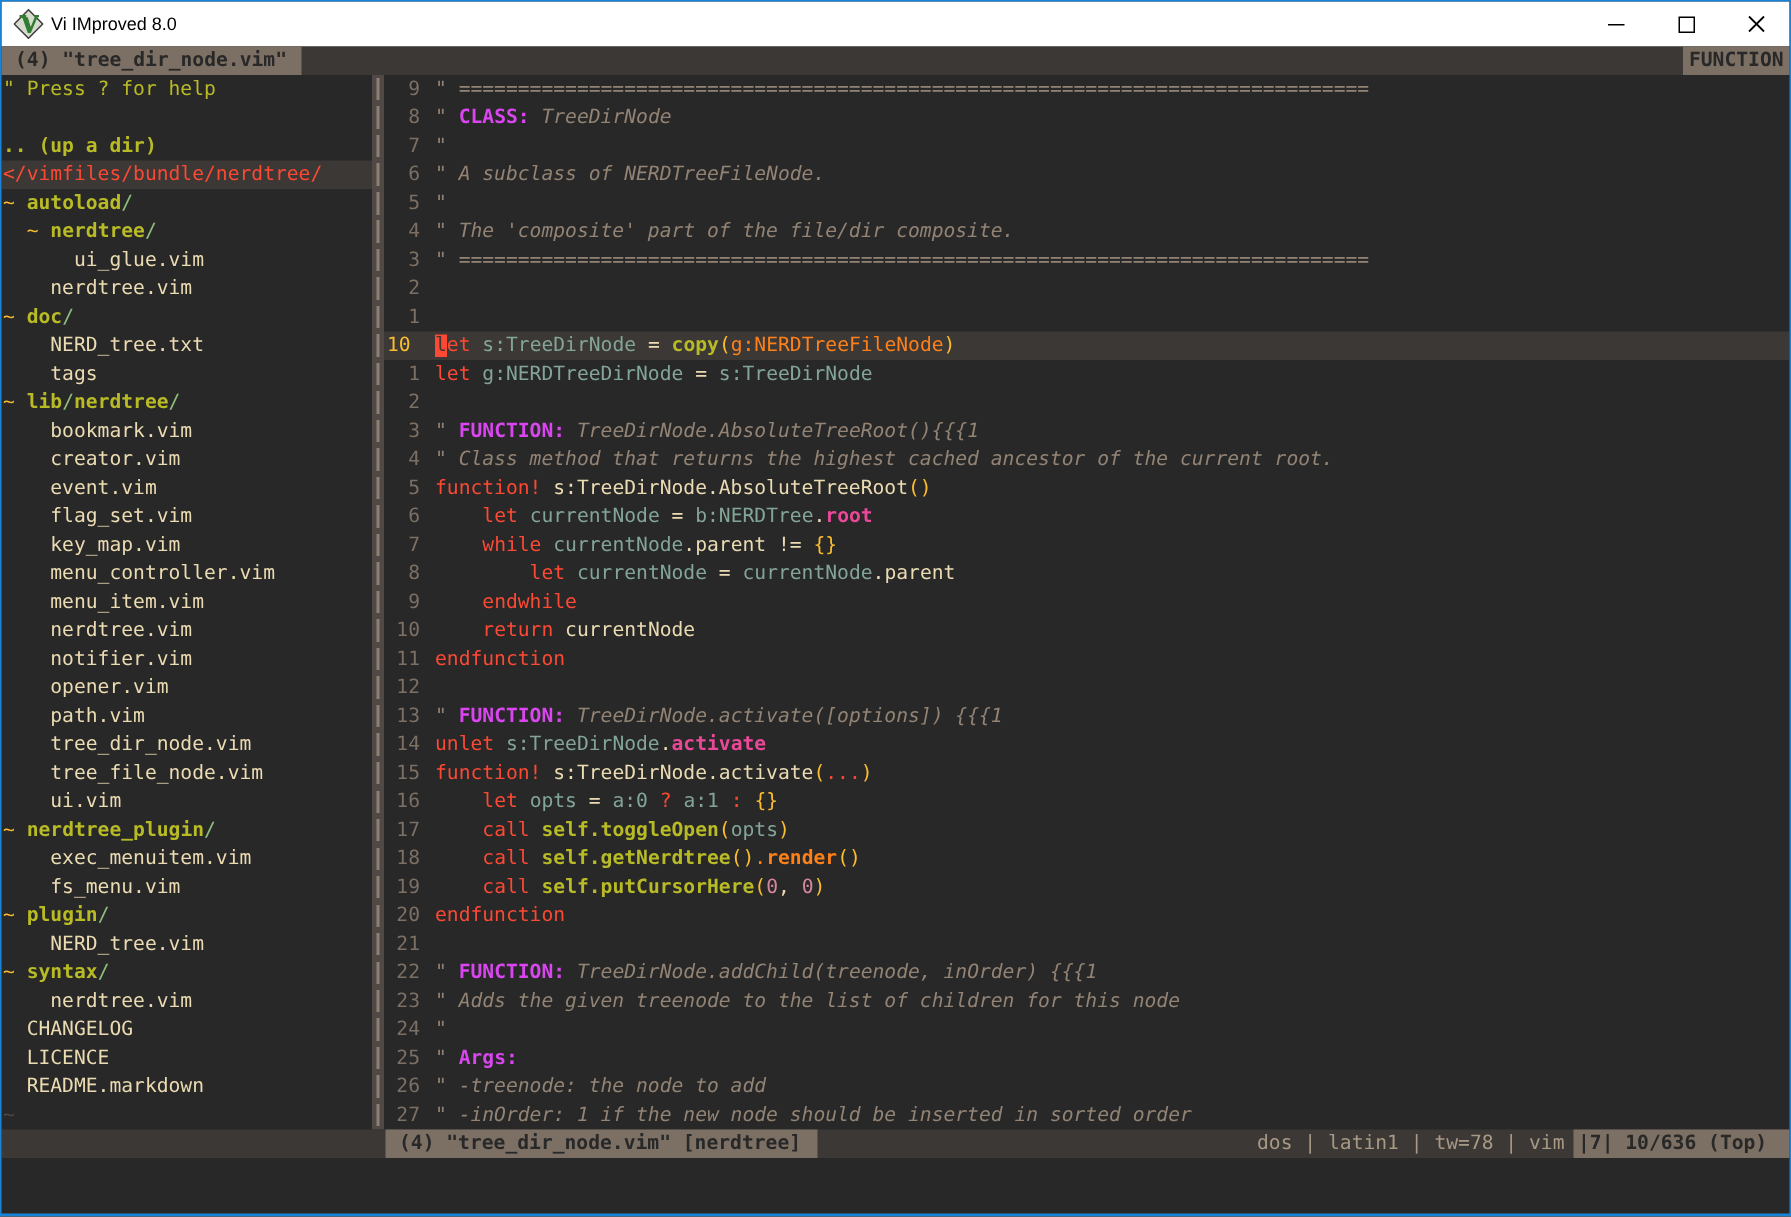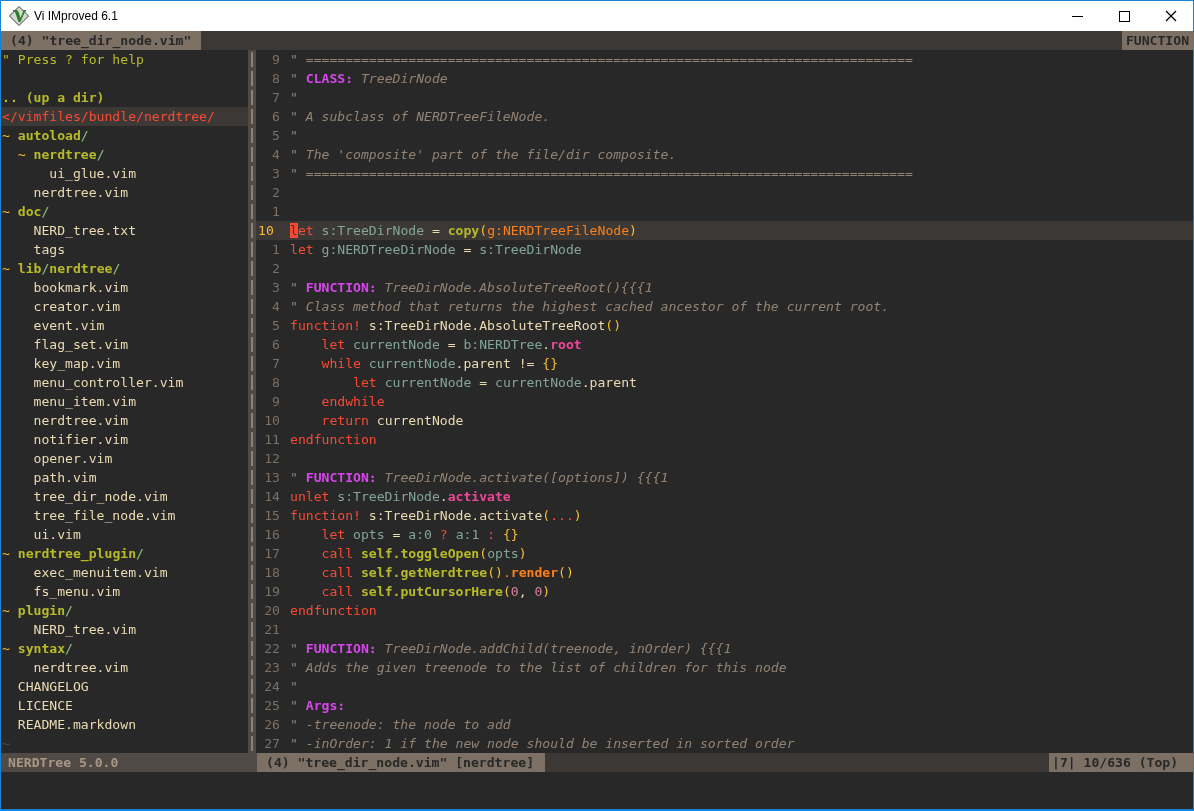--- a/index.html
+++ b/index.html
@@ -33,21 +33,21 @@
 
 <div id="window">
 
   <div class="abs" style="left:1px;top:1px;width:1192px;height:30px;background:#ffffff;"></div>
   <div class="abs" style="left:9px;top:6px;width:20px;height:20px;">
     <svg width="20" height="20" viewBox="0 0 20 20">
       <polygon points="10,0.5 19.5,10 10,19.5 0.5,10" fill="#d7dbce" stroke="#3f3f3f" stroke-width="1"></polygon>
       <polygon points="4,4 8.5,4 8.5,5.5 9.5,5.5 11.5,12 14.5,4.5 13.5,4.5 13.5,4 17,4 17,5.5 16,5.5 11.5,16 9.5,16 6,6 4,5.5" fill="#2f7d31"></polygon>
     </svg>
   </div>
-  <div class="abs" style="left:34px;top:1px;height:30px;line-height:30px;font-family:'Liberation Sans',sans-serif;font-size:12px;color:#000000;">Vi IMproved 6.1</div>
+  <div class="abs" style="left:34px;top:1px;height:30px;line-height:30px;font-family:'Liberation Sans',sans-serif;font-size:12px;color:#000000;">Vi IMproved 8.0</div>
   <div class="abs" style="left:1054px;top:1px;width:47px;height:30px;">
     <div class="abs" style="left:18px;top:15px;width:11px;height:1px;background:#000;"></div>
   </div>
   <div class="abs" style="left:1101px;top:1px;width:47px;height:30px;">
     <div class="abs" style="left:18px;top:10px;width:9px;height:9px;border:1px solid #000;"></div>
   </div>
   <div class="abs" style="left:1148px;top:1px;width:47px;height:30px;">
     <svg class="abs" style="left:17px;top:9px;" width="12" height="12" viewBox="0 0 12 12">
       <line x1="1" y1="1" x2="11" y2="11" stroke="#000" stroke-width="1.2"></line>
       <line x1="11" y1="1" x2="1" y2="11" stroke="#000" stroke-width="1.2"></line>
@@ -60,22 +60,22 @@
 
   <div id="tree" class="abs mono" style="left:1px;top:50px;width:247px;height:703px;background:#282828;overflow:hidden;"><div class="row mono" style="top: 0px;"><span class="grn">" Press ? for help</span></div><div class="row mono" style="top: 19px;"></div><div class="row mono" style="top: 38px;"><span class="grnb">.. (up a dir)</span></div><div class="abs" style="left: 0px; top: 57px; width: 247px; height: 19px; background: rgb(60, 56, 54);"></div><div class="row mono" style="top: 57px;"><span class="red2">&lt;/vimfiles/bundle/nerdtree/</span></div><div class="row mono" style="top: 76px;"><span class="yl">~ </span><span class="grnb">autoload</span><span class="aq">/</span></div><div class="row mono" style="top: 95px;"><span class="fg">  </span><span class="yl">~ </span><span class="grnb">nerdtree</span><span class="aq">/</span></div><div class="row mono" style="top: 114px;"><span class="fg">      ui_glue.vim</span></div><div class="row mono" style="top: 133px;"><span class="fg">    nerdtree.vim</span></div><div class="row mono" style="top: 152px;"><span class="yl">~ </span><span class="grnb">doc</span><span class="aq">/</span></div><div class="row mono" style="top: 171px;"><span class="fg">    NERD_tree.txt</span></div><div class="row mono" style="top: 190px;"><span class="fg">    tags</span></div><div class="row mono" style="top: 209px;"><span class="yl">~ </span><span class="grnb">lib</span><span class="aq">/</span><span class="grnb">nerdtree</span><span class="aq">/</span></div><div class="row mono" style="top: 228px;"><span class="fg">    bookmark.vim</span></div><div class="row mono" style="top: 247px;"><span class="fg">    creator.vim</span></div><div class="row mono" style="top: 266px;"><span class="fg">    event.vim</span></div><div class="row mono" style="top: 285px;"><span class="fg">    flag_set.vim</span></div><div class="row mono" style="top: 304px;"><span class="fg">    key_map.vim</span></div><div class="row mono" style="top: 323px;"><span class="fg">    menu_controller.vim</span></div><div class="row mono" style="top: 342px;"><span class="fg">    menu_item.vim</span></div><div class="row mono" style="top: 361px;"><span class="fg">    nerdtree.vim</span></div><div class="row mono" style="top: 380px;"><span class="fg">    notifier.vim</span></div><div class="row mono" style="top: 399px;"><span class="fg">    opener.vim</span></div><div class="row mono" style="top: 418px;"><span class="fg">    path.vim</span></div><div class="row mono" style="top: 437px;"><span class="fg">    tree_dir_node.vim</span></div><div class="row mono" style="top: 456px;"><span class="fg">    tree_file_node.vim</span></div><div class="row mono" style="top: 475px;"><span class="fg">    ui.vim</span></div><div class="row mono" style="top: 494px;"><span class="yl">~ </span><span class="grnb">nerdtree_plugin</span><span class="aq">/</span></div><div class="row mono" style="top: 513px;"><span class="fg">    exec_menuitem.vim</span></div><div class="row mono" style="top: 532px;"><span class="fg">    fs_menu.vim</span></div><div class="row mono" style="top: 551px;"><span class="yl">~ </span><span class="grnb">plugin</span><span class="aq">/</span></div><div class="row mono" style="top: 570px;"><span class="fg">    NERD_tree.vim</span></div><div class="row mono" style="top: 589px;"><span class="yl">~ </span><span class="grnb">syntax</span><span class="aq">/</span></div><div class="row mono" style="top: 608px;"><span class="fg">    nerdtree.vim</span></div><div class="row mono" style="top: 627px;"><span class="fg">  CHANGELOG</span></div><div class="row mono" style="top: 646px;"><span class="fg">  LICENCE</span></div><div class="row mono" style="top: 665px;"><span class="fg">  README.markdown</span></div><div class="row mono" style="top: 684px;"><span class="eob">~</span></div></div>
 
   <div class="abs" style="left:248px;top:50px;width:8px;height:703px;background:#504945;">
     <div class="abs" style="left:3px;top:0;width:2px;height:703px;background:repeating-linear-gradient(to bottom, rgba(0,0,0,0) 0 2px, #8d8174 2px 17px, rgba(0,0,0,0) 17px 19px);"></div>
   </div>
 
   <div id="editor" class="abs mono" style="left:256px;top:50px;width:937px;height:703px;background:#282828;overflow:hidden;"><div class="abs" style="left: 0px; top: 171px; width: 937px; height: 19px; background: rgb(60, 56, 54);"></div><div class="abs mono" style="left: 0px; top: 0px; width: 24px; height: 19px; color: rgb(124, 111, 100); text-align: right;">9</div><div class="abs mono" style="left: 34px; top: 0px; height: 19px;"><span class="cm">" =============================================================================</span></div><div class="abs mono" style="left: 0px; top: 19px; width: 24px; height: 19px; color: rgb(124, 111, 100); text-align: right;">8</div><div class="abs mono" style="left: 34px; top: 19px; height: 19px;"><span class="cm">" </span><span class="cmb">CLASS:</span><span class="cm"> TreeDirNode</span></div><div class="abs mono" style="left: 0px; top: 38px; width: 24px; height: 19px; color: rgb(124, 111, 100); text-align: right;">7</div><div class="abs mono" style="left: 34px; top: 38px; height: 19px;"><span class="cm">"</span></div><div class="abs mono" style="left: 0px; top: 57px; width: 24px; height: 19px; color: rgb(124, 111, 100); text-align: right;">6</div><div class="abs mono" style="left: 34px; top: 57px; height: 19px;"><span class="cm">" A subclass of NERDTreeFileNode.</span></div><div class="abs mono" style="left: 0px; top: 76px; width: 24px; height: 19px; color: rgb(124, 111, 100); text-align: right;">5</div><div class="abs mono" style="left: 34px; top: 76px; height: 19px;"><span class="cm">"</span></div><div class="abs mono" style="left: 0px; top: 95px; width: 24px; height: 19px; color: rgb(124, 111, 100); text-align: right;">4</div><div class="abs mono" style="left: 34px; top: 95px; height: 19px;"><span class="cm">" The 'composite' part of the file/dir composite.</span></div><div class="abs mono" style="left: 0px; top: 114px; width: 24px; height: 19px; color: rgb(124, 111, 100); text-align: right;">3</div><div class="abs mono" style="left: 34px; top: 114px; height: 19px;"><span class="cm">" =============================================================================</span></div><div class="abs mono" style="left: 0px; top: 133px; width: 24px; height: 19px; color: rgb(124, 111, 100); text-align: right;">2</div><div class="abs mono" style="left: 34px; top: 133px; height: 19px;"></div><div class="abs mono" style="left: 0px; top: 152px; width: 24px; height: 19px; color: rgb(124, 111, 100); text-align: right;">1</div><div class="abs mono" style="left: 34px; top: 152px; height: 19px;"></div><div class="abs mono" style="left: 2px; top: 171px; width: 30px; height: 19px; color: rgb(250, 189, 47);">10</div><div class="abs mono" style="left: 34px; top: 171px; height: 19px;"><span class="cur">l</span><span class="rd">et</span><span class="fg"> </span><span class="bl">s:TreeDirNode</span><span class="fg"> = </span><span class="gn">copy</span><span class="yl">(</span><span class="orn">g:NERDTreeFileNode</span><span class="yl">)</span></div><div class="abs mono" style="left: 0px; top: 190px; width: 24px; height: 19px; color: rgb(124, 111, 100); text-align: right;">1</div><div class="abs mono" style="left: 34px; top: 190px; height: 19px;"><span class="rd">let</span><span class="fg"> </span><span class="bl">g:NERDTreeDirNode</span><span class="fg"> = </span><span class="bl">s:TreeDirNode</span></div><div class="abs mono" style="left: 0px; top: 209px; width: 24px; height: 19px; color: rgb(124, 111, 100); text-align: right;">2</div><div class="abs mono" style="left: 34px; top: 209px; height: 19px;"></div><div class="abs mono" style="left: 0px; top: 228px; width: 24px; height: 19px; color: rgb(124, 111, 100); text-align: right;">3</div><div class="abs mono" style="left: 34px; top: 228px; height: 19px;"><span class="cm">" </span><span class="cmb">FUNCTION:</span><span class="cm"> TreeDirNode.AbsoluteTreeRoot(){{{1</span></div><div class="abs mono" style="left: 0px; top: 247px; width: 24px; height: 19px; color: rgb(124, 111, 100); text-align: right;">4</div><div class="abs mono" style="left: 34px; top: 247px; height: 19px;"><span class="cm">" Class method that returns the highest cached ancestor of the current root.</span></div><div class="abs mono" style="left: 0px; top: 266px; width: 24px; height: 19px; color: rgb(124, 111, 100); text-align: right;">5</div><div class="abs mono" style="left: 34px; top: 266px; height: 19px;"><span class="rd">function!</span><span class="fg"> s:TreeDirNode.AbsoluteTreeRoot</span><span class="yl">()</span></div><div class="abs mono" style="left: 0px; top: 285px; width: 24px; height: 19px; color: rgb(124, 111, 100); text-align: right;">6</div><div class="abs mono" style="left: 34px; top: 285px; height: 19px;"><span class="fg">    </span><span class="rd">let</span><span class="fg"> </span><span class="bl">currentNode</span><span class="fg"> = </span><span class="bl">b:NERDTree</span><span class="fg">.</span><span class="fgb">root</span></div><div class="abs mono" style="left: 0px; top: 304px; width: 24px; height: 19px; color: rgb(124, 111, 100); text-align: right;">7</div><div class="abs mono" style="left: 34px; top: 304px; height: 19px;"><span class="fg">    </span><span class="rd">while</span><span class="fg"> </span><span class="bl">currentNode</span><span class="fg">.parent != </span><span class="yl">{}</span></div><div class="abs mono" style="left: 0px; top: 323px; width: 24px; height: 19px; color: rgb(124, 111, 100); text-align: right;">8</div><div class="abs mono" style="left: 34px; top: 323px; height: 19px;"><span class="fg">        </span><span class="rd">let</span><span class="fg"> </span><span class="bl">currentNode</span><span class="fg"> = </span><span class="bl">currentNode</span><span class="fg">.parent</span></div><div class="abs mono" style="left: 0px; top: 342px; width: 24px; height: 19px; color: rgb(124, 111, 100); text-align: right;">9</div><div class="abs mono" style="left: 34px; top: 342px; height: 19px;"><span class="fg">    </span><span class="rd">endwhile</span></div><div class="abs mono" style="left: 0px; top: 361px; width: 24px; height: 19px; color: rgb(124, 111, 100); text-align: right;">10</div><div class="abs mono" style="left: 34px; top: 361px; height: 19px;"><span class="fg">    </span><span class="rd">return</span><span class="fg"> currentNode</span></div><div class="abs mono" style="left: 0px; top: 380px; width: 24px; height: 19px; color: rgb(124, 111, 100); text-align: right;">11</div><div class="abs mono" style="left: 34px; top: 380px; height: 19px;"><span class="rd">endfunction</span></div><div class="abs mono" style="left: 0px; top: 399px; width: 24px; height: 19px; color: rgb(124, 111, 100); text-align: right;">12</div><div class="abs mono" style="left: 34px; top: 399px; height: 19px;"></div><div class="abs mono" style="left: 0px; top: 418px; width: 24px; height: 19px; color: rgb(124, 111, 100); text-align: right;">13</div><div class="abs mono" style="left: 34px; top: 418px; height: 19px;"><span class="cm">" </span><span class="cmb">FUNCTION:</span><span class="cm"> TreeDirNode.activate([options]) {{{1</span></div><div class="abs mono" style="left: 0px; top: 437px; width: 24px; height: 19px; color: rgb(124, 111, 100); text-align: right;">14</div><div class="abs mono" style="left: 34px; top: 437px; height: 19px;"><span class="rd">unlet</span><span class="fg"> </span><span class="bl">s:TreeDirNode</span><span class="fg">.</span><span class="fgb">activate</span></div><div class="abs mono" style="left: 0px; top: 456px; width: 24px; height: 19px; color: rgb(124, 111, 100); text-align: right;">15</div><div class="abs mono" style="left: 34px; top: 456px; height: 19px;"><span class="rd">function!</span><span class="fg"> s:TreeDirNode.activate</span><span class="yl">(</span><span class="rd">...</span><span class="yl">)</span></div><div class="abs mono" style="left: 0px; top: 475px; width: 24px; height: 19px; color: rgb(124, 111, 100); text-align: right;">16</div><div class="abs mono" style="left: 34px; top: 475px; height: 19px;"><span class="fg">    </span><span class="rd">let</span><span class="fg"> </span><span class="bl">opts</span><span class="fg"> = </span><span class="bl">a:0</span><span class="fg"> </span><span class="rd">?</span><span class="fg"> </span><span class="bl">a:1</span><span class="fg"> </span><span class="rd">:</span><span class="fg"> </span><span class="yl">{}</span></div><div class="abs mono" style="left: 0px; top: 494px; width: 24px; height: 19px; color: rgb(124, 111, 100); text-align: right;">17</div><div class="abs mono" style="left: 34px; top: 494px; height: 19px;"><span class="fg">    </span><span class="rd">call</span><span class="fg"> </span><span class="gn">self.toggleOpen</span><span class="yl">(</span><span class="bl">opts</span><span class="yl">)</span></div><div class="abs mono" style="left: 0px; top: 513px; width: 24px; height: 19px; color: rgb(124, 111, 100); text-align: right;">18</div><div class="abs mono" style="left: 34px; top: 513px; height: 19px;"><span class="fg">    </span><span class="rd">call</span><span class="fg"> </span><span class="gn">self.getNerdtree</span><span class="yl">()</span><span class="orn">.</span><span class="or">render</span><span class="yl">()</span></div><div class="abs mono" style="left: 0px; top: 532px; width: 24px; height: 19px; color: rgb(124, 111, 100); text-align: right;">19</div><div class="abs mono" style="left: 34px; top: 532px; height: 19px;"><span class="fg">    </span><span class="rd">call</span><span class="fg"> </span><span class="gn">self.putCursorHere</span><span class="yl">(</span><span class="pu">0</span><span class="fg">, </span><span class="pu">0</span><span class="yl">)</span></div><div class="abs mono" style="left: 0px; top: 551px; width: 24px; height: 19px; color: rgb(124, 111, 100); text-align: right;">20</div><div class="abs mono" style="left: 34px; top: 551px; height: 19px;"><span class="rd">endfunction</span></div><div class="abs mono" style="left: 0px; top: 570px; width: 24px; height: 19px; color: rgb(124, 111, 100); text-align: right;">21</div><div class="abs mono" style="left: 34px; top: 570px; height: 19px;"></div><div class="abs mono" style="left: 0px; top: 589px; width: 24px; height: 19px; color: rgb(124, 111, 100); text-align: right;">22</div><div class="abs mono" style="left: 34px; top: 589px; height: 19px;"><span class="cm">" </span><span class="cmb">FUNCTION:</span><span class="cm"> TreeDirNode.addChild(treenode, inOrder) {{{1</span></div><div class="abs mono" style="left: 0px; top: 608px; width: 24px; height: 19px; color: rgb(124, 111, 100); text-align: right;">23</div><div class="abs mono" style="left: 34px; top: 608px; height: 19px;"><span class="cm">" Adds the given treenode to the list of children for this node</span></div><div class="abs mono" style="left: 0px; top: 627px; width: 24px; height: 19px; color: rgb(124, 111, 100); text-align: right;">24</div><div class="abs mono" style="left: 34px; top: 627px; height: 19px;"><span class="cm">"</span></div><div class="abs mono" style="left: 0px; top: 646px; width: 24px; height: 19px; color: rgb(124, 111, 100); text-align: right;">25</div><div class="abs mono" style="left: 34px; top: 646px; height: 19px;"><span class="cm">" </span><span class="cmb">Args:</span></div><div class="abs mono" style="left: 0px; top: 665px; width: 24px; height: 19px; color: rgb(124, 111, 100); text-align: right;">26</div><div class="abs mono" style="left: 34px; top: 665px; height: 19px;"><span class="cm">" -treenode: the node to add</span></div><div class="abs mono" style="left: 0px; top: 684px; width: 24px; height: 19px; color: rgb(124, 111, 100); text-align: right;">27</div><div class="abs mono" style="left: 34px; top: 684px; height: 19px;"><span class="cm">" -inOrder: 1 if the new node should be inserted in sorted order</span></div></div>
 
   <div class="abs" style="left:1px;top:753px;width:1192px;height:19px;background:#3c3836;"></div>
-  <div class="abs mono bold" style="left:1px;top:753px;width:256px;height:19px;background:#504945;color:#a89984;padding-left:7px;box-sizing:border-box;">NERDTree 5.0.0</div>
   <div class="abs mono bold" style="left:257px;top:753px;width:288px;height:19px;background:#7c6f64;color:#282828;padding-left:9px;box-sizing:border-box;">(4) "tree_dir_node.vim" [nerdtree]</div>
+  <div class="abs mono" style="top:753px;right:151px;height:19px;color:#a89984;">dos | latin1 | tw=78 | vim</div>
   <div class="abs mono bold" style="left:1049px;top:753px;width:144px;height:19px;background:#7c6f64;color:#282828;padding-left:3px;box-sizing:border-box;">|7| 10/636 (Top)</div>
 
   <div class="abs" style="left:1px;top:772px;width:1192px;height:37px;background:#282828;"></div>
 
   <div class="abs border" style="left:0;top:0;width:1194px;height:1px;"></div>
   <div class="abs border" style="left:0;top:0;width:1px;height:811px;"></div>
   <div class="abs border" style="left:1193px;top:0;width:1px;height:811px;"></div>
   <div class="abs border" style="left:0;top:809px;width:1194px;height:2px;"></div>
 </div>
 

